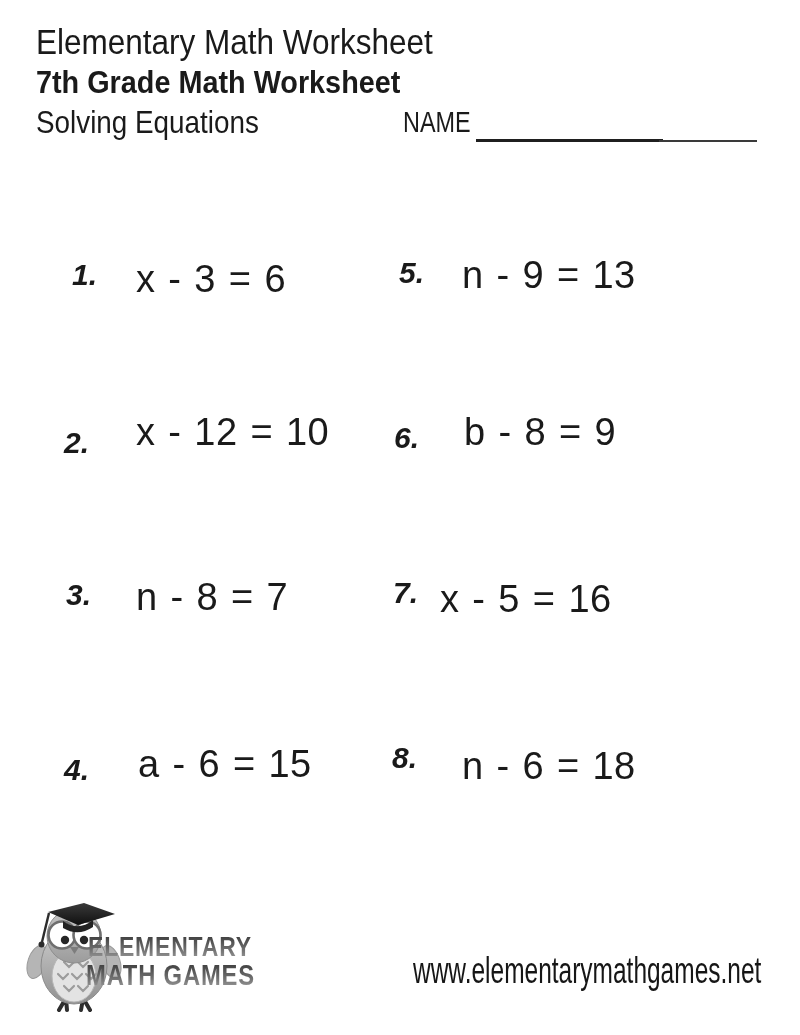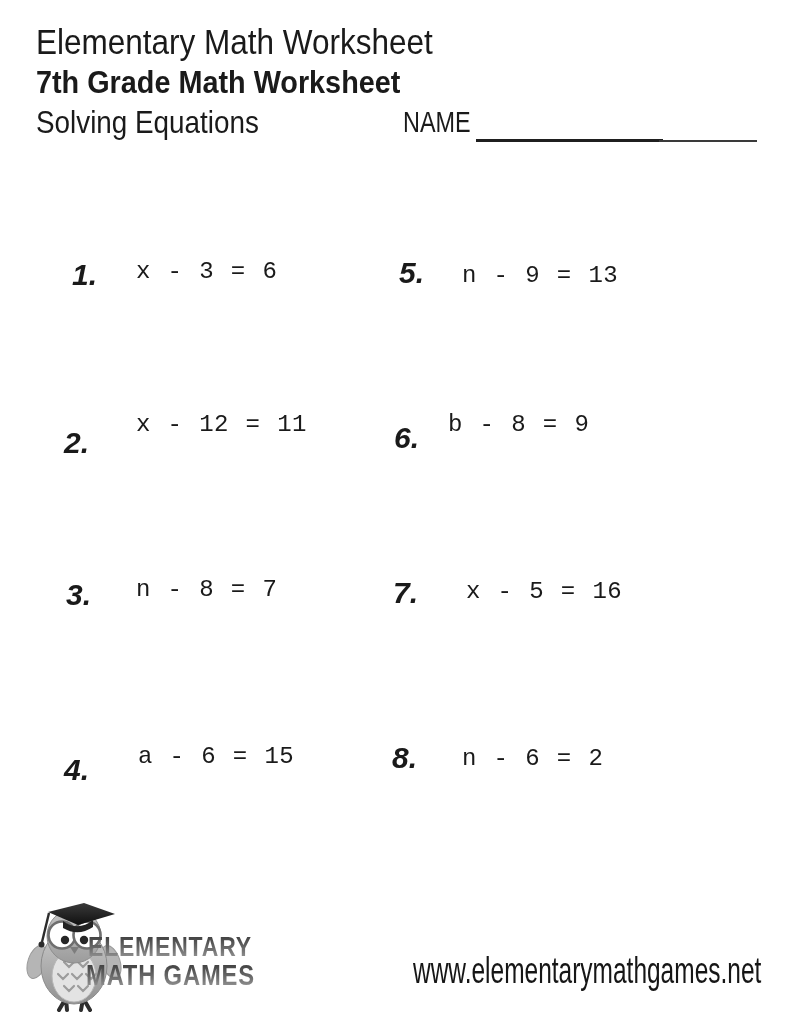--- a/index.html
+++ b/index.html
@@ -13,28 +13,28 @@
   
   .t1{left:36px;top:24px;font-size:35px;font-weight:400;transform:scaleX(.90);}
   .t2{left:36px;top:66px;font-size:32px;font-weight:700;transform:scaleX(.90);}
   .t3{left:36px;top:106px;font-size:32px;font-weight:400;transform:scaleX(.87);}
   .name-label{left:403px;top:107px;font-size:30px;transform:scaleX(.78);}
   .name-line-1{left:476px;top:139px;width:187px;border-top:3px solid #1f1f1f;height:0;}
   .name-line-2{left:659px;top:140px;width:98px;border-top:2px solid #3a3a3a;height:0;}
 
   
   .n{position:absolute;line-height:1;font-style:italic;font-weight:700;font-size:30px;white-space:nowrap;}
-  .e{position:absolute;line-height:1;font-weight:400;font-size:24px;letter-spacing:.4px;word-spacing:2px;white-space:nowrap;font-family:Liberation Mono, monospace;}
+  .e{position:absolute;line-height:1;font-weight:400;font-size:38px;letter-spacing:.4px;word-spacing:2px;white-space:nowrap;}
   .n1{left:72px;top:260px}  .e1{left:136px;top:260px}
   .n2{left:64px;top:428px}  .e2{left:136px;top:413px}
   .n3{left:66px;top:580px}  .e3{left:136px;top:578px}
   .n4{left:64px;top:755px}  .e4{left:138px;top:745px}
-  .n5{left:399px;top:258px} .e5{left:462px;top:264px}
-  .n6{left:394px;top:423px} .e6{left:448px;top:413px}
-  .n7{left:393px;top:578px} .e7{left:466px;top:580px}
+  .n5{left:399px;top:258px} .e5{left:462px;top:256px}
+  .n6{left:394px;top:423px} .e6{left:464px;top:413px}
+  .n7{left:393px;top:578px} .e7{left:440px;top:580px}
   .n8{left:392px;top:743px} .e8{left:462px;top:747px}
 
   
   .owl{position:absolute;left:26px;top:898px;}
   .logo-l1{left:88px;top:933px;font-size:28px;font-weight:700;transform:scaleX(.82);letter-spacing:1px;color:#5f5f5f;}
   .logo-l2{left:86px;top:961px;font-size:29px;font-weight:700;transform:scaleX(.82);letter-spacing:1px;color:#5f5f5f;}
   @supports ((-webkit-background-clip: text) or (background-clip: text)){
     .logo-l1,.logo-l2{
       background:linear-gradient(180deg,#353535 0%,#6b6b6b 55%,#a0a0a0 100%);
       -webkit-background-clip:text;background-clip:text;
@@ -49,33 +49,33 @@
 <div class="abs t1">Elementary Math Worksheet</div>
 <div class="abs t2">7th Grade Math Worksheet</div>
 <div class="abs t3">Solving Equations</div>
 <div class="abs name-label">NAME</div>
 <div class="abs name-line-1"></div>
 <div class="abs name-line-2"></div>
 
 <span class="n n1">1.</span>
 <span class="e e1">x - 3 = 6</span>
 <span class="n n2">2.</span>
-<span class="e e2">x - 12 = 11</span>
+<span class="e e2">x - 12 = 10</span>
 <span class="n n3">3.</span>
 <span class="e e3">n - 8 = 7</span>
 <span class="n n4">4.</span>
 <span class="e e4">a - 6 = 15</span>
 <span class="n n5">5.</span>
 <span class="e e5">n - 9 = 13</span>
 <span class="n n6">6.</span>
 <span class="e e6">b - 8 = 9</span>
 <span class="n n7">7.</span>
 <span class="e e7">x - 5 = 16</span>
 <span class="n n8">8.</span>
-<span class="e e8">n - 6 = 2</span>
+<span class="e e8">n - 6 = 18</span>
 
 <svg class="owl" width="96" height="114" viewBox="0 0 96 114">
   <defs>
     <linearGradient id="gBody" x1="0" y1="0" x2="0" y2="1">
       <stop offset="0" stop-color="#cdcdcd"></stop>
         <stop offset="1" stop-color="#909090"></stop>
     </linearGradient>
     <linearGradient id="gHead" x1="0" y1="0" x2="0" y2="1">
       <stop offset="0" stop-color="#c6c6c6"></stop>
         <stop offset="1" stop-color="#9c9c9c"></stop>

